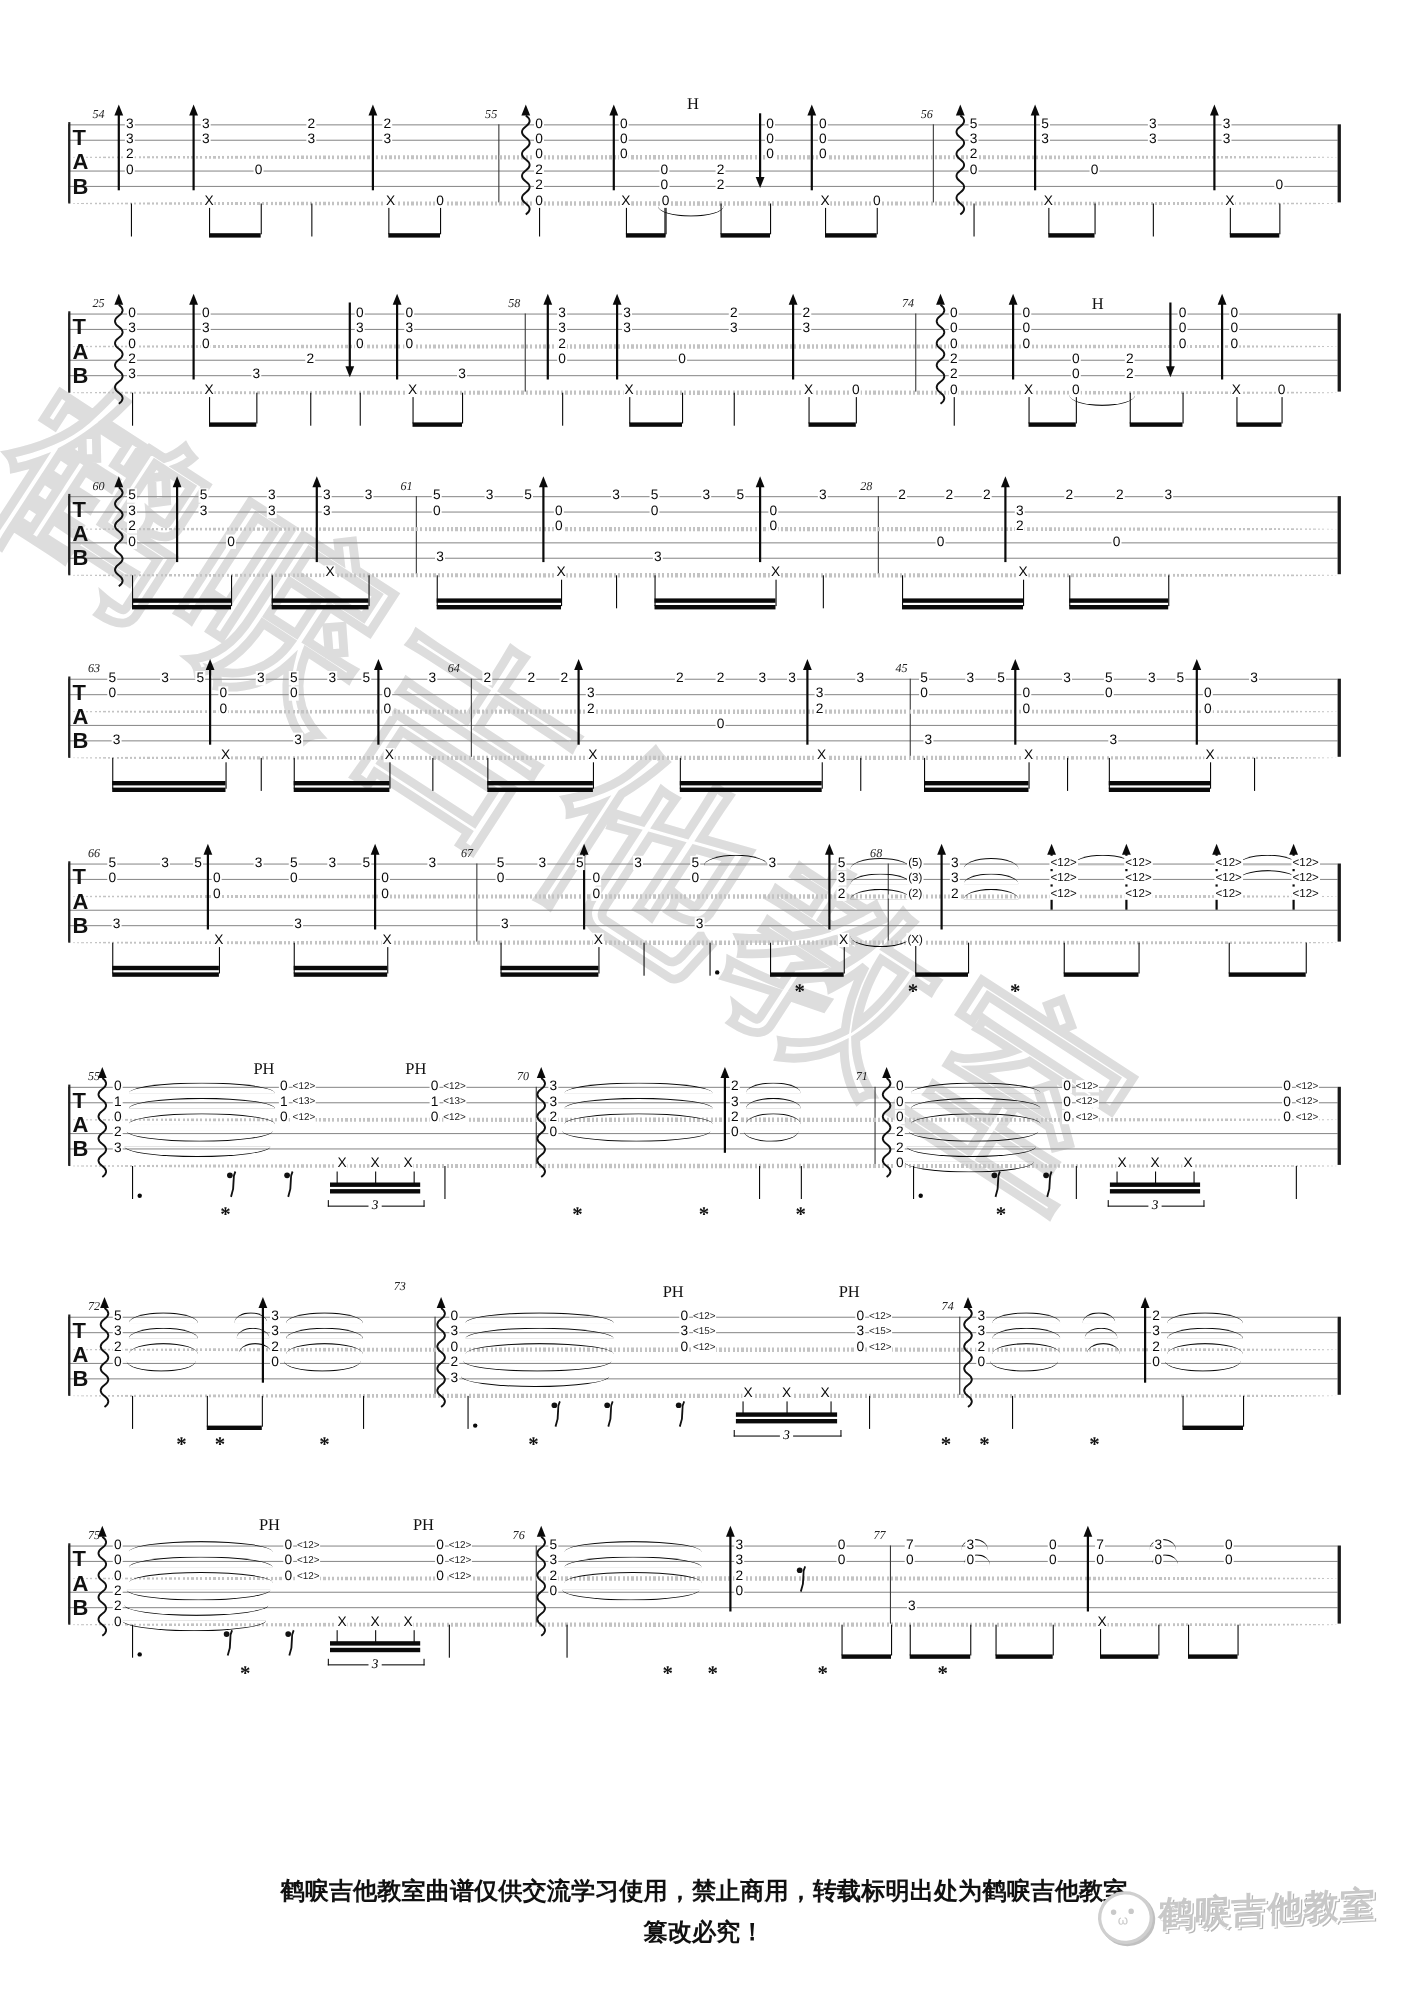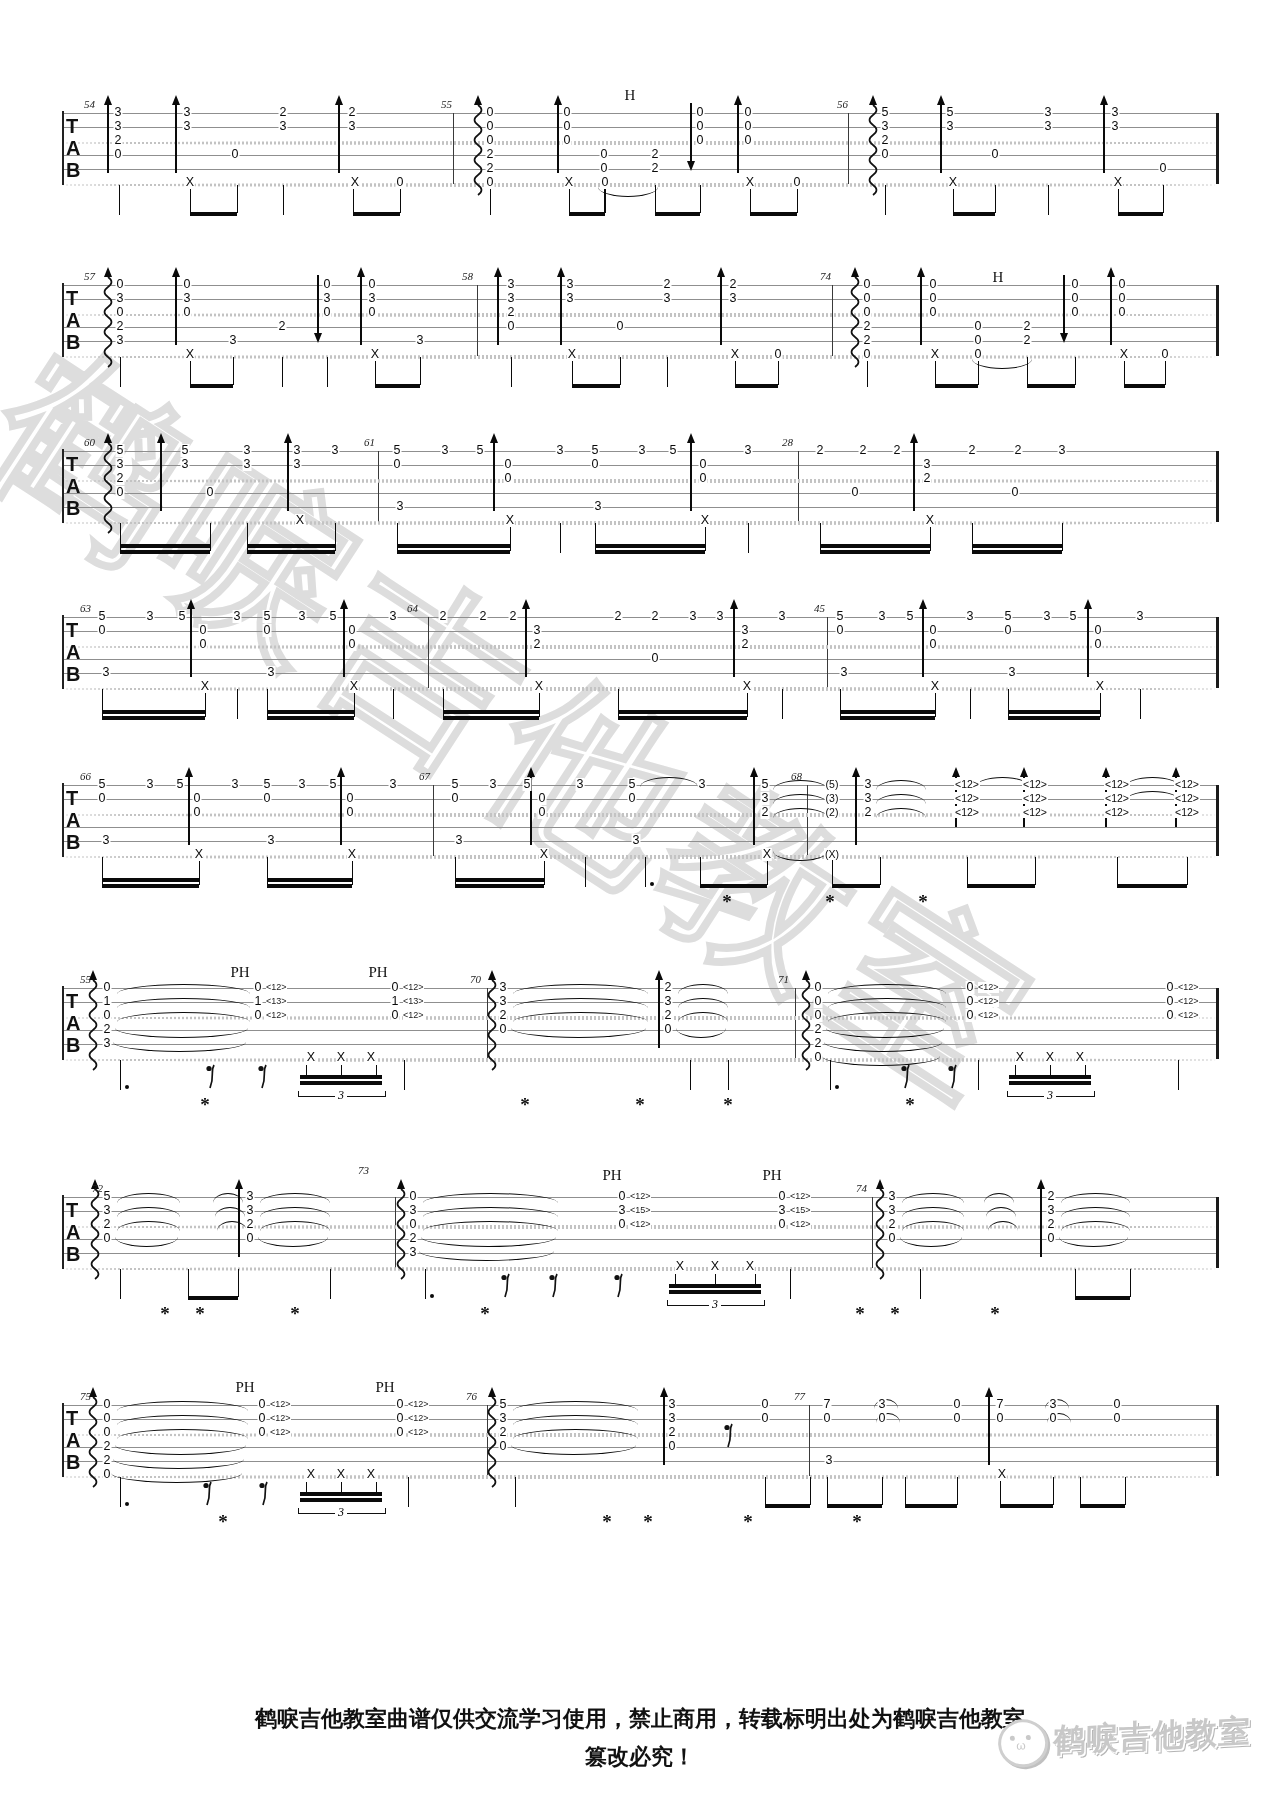--- a/index.html
+++ b/index.html
@@ -185,21 +185,21 @@
     <div class="ln" style="left: 62px; top: 341px; width: 1154px;"></div>
     <div class="ln dot" style="left: 62px; top: 355px; width: 1154px;"></div>
     <div class="brk" style="left: 62px; top: 283px; height: 74px;"></div>
     <div class="clef" style="left: 66px; top: 288px;">T</div>
     <div class="clef" style="left: 66px; top: 310px;">A</div>
     <div class="clef" style="left: 66px; top: 332px;">B</div>
     <div class="bar" style="left: 62px; top: 285px; height: 70.5px;"></div>
     <div class="bar" style="left: 477px; top: 285px; height: 70.5px;"></div>
     <div class="bar" style="left: 832px; top: 285px; height: 70.5px;"></div>
     <div class="bar end" style="left: 1216px; top: 285px; height: 70.5px;"></div>
-    <div class="mnum" style="left: 84px; top: 270px;">57</div>
+    <div class="mnum" style="left: 84px; top: 270px;">25</div>
     <div class="mnum" style="left: 462px; top: 270px;">58</div>
     <div class="mnum" style="left: 820px; top: 270px;">74</div>
     <svg width="12" height="94" style="position: absolute; left: 102px; top: 275px; z-index: 2; overflow: visible;">
       <path d="M6,2 q7,5 0,10 q-7,5 0,10 q7,5 0,10 q-7,5 0,10 q7,5 0,10 q-7,5 0,10 q7,5 0,10 q-7,5 0,10 q7,5 0,10" fill="none" stroke="#111" stroke-width="1.7"></path>
     </svg>
     <div class="ah up" style="left: 103.8px; top: 267px;"></div>
     <svg width="12" height="94" style="position: absolute; left: 849px; top: 275px; z-index: 2; overflow: visible;">
       <path d="M6,2 q7,5 0,10 q-7,5 0,10 q7,5 0,10 q-7,5 0,10 q7,5 0,10 q-7,5 0,10 q7,5 0,10 q-7,5 0,10 q7,5 0,10" fill="none" stroke="#111" stroke-width="1.7"></path>
     </svg>
     <div class="ah up" style="left: 850.8px; top: 267px;"></div>
@@ -796,21 +796,21 @@
     <div class="ln" style="left: 62px; top: 1253px; width: 1154px;"></div>
     <div class="ln dot" style="left: 62px; top: 1267px; width: 1154px;"></div>
     <div class="brk" style="left: 62px; top: 1195px; height: 74px;"></div>
     <div class="clef" style="left: 66px; top: 1200px;">T</div>
     <div class="clef" style="left: 66px; top: 1222px;">A</div>
     <div class="clef" style="left: 66px; top: 1244px;">B</div>
     <div class="bar" style="left: 62px; top: 1197px; height: 70.5px;"></div>
     <div class="bar" style="left: 395px; top: 1197px; height: 70.5px;"></div>
     <div class="bar" style="left: 872px; top: 1197px; height: 70.5px;"></div>
     <div class="bar end" style="left: 1216px; top: 1197px; height: 70.5px;"></div>
-    <div class="mnum" style="left: 80px; top: 1182px; margin-left: 12px;">72</div>
+    <div class="mnum" style="left: 80px; top: 1182px;">72</div>
     <div class="mnum" style="left: 358px; top: 1136px; margin-top: 28px;">73</div>
     <div class="mnum" style="left: 856px; top: 1182px;">74</div>
     <svg width="12" height="94" style="position: absolute; left: 89px; top: 1187px; z-index: 2; overflow: visible;">
       <path d="M6,2 q7,5 0,10 q-7,5 0,10 q7,5 0,10 q-7,5 0,10 q7,5 0,10 q-7,5 0,10 q7,5 0,10 q-7,5 0,10 q7,5 0,10" fill="none" stroke="#111" stroke-width="1.7"></path>
     </svg>
     <div class="ah up" style="left: 90.8px; top: 1179px;"></div>
     <svg width="12" height="94" style="position: absolute; left: 395px; top: 1187px; z-index: 2; overflow: visible;">
       <path d="M6,2 q7,5 0,10 q-7,5 0,10 q7,5 0,10 q-7,5 0,10 q7,5 0,10 q-7,5 0,10 q7,5 0,10 q-7,5 0,10 q7,5 0,10" fill="none" stroke="#111" stroke-width="1.7"></path>
     </svg>
     <div class="ah up" style="left: 396.8px; top: 1179px;"></div>

